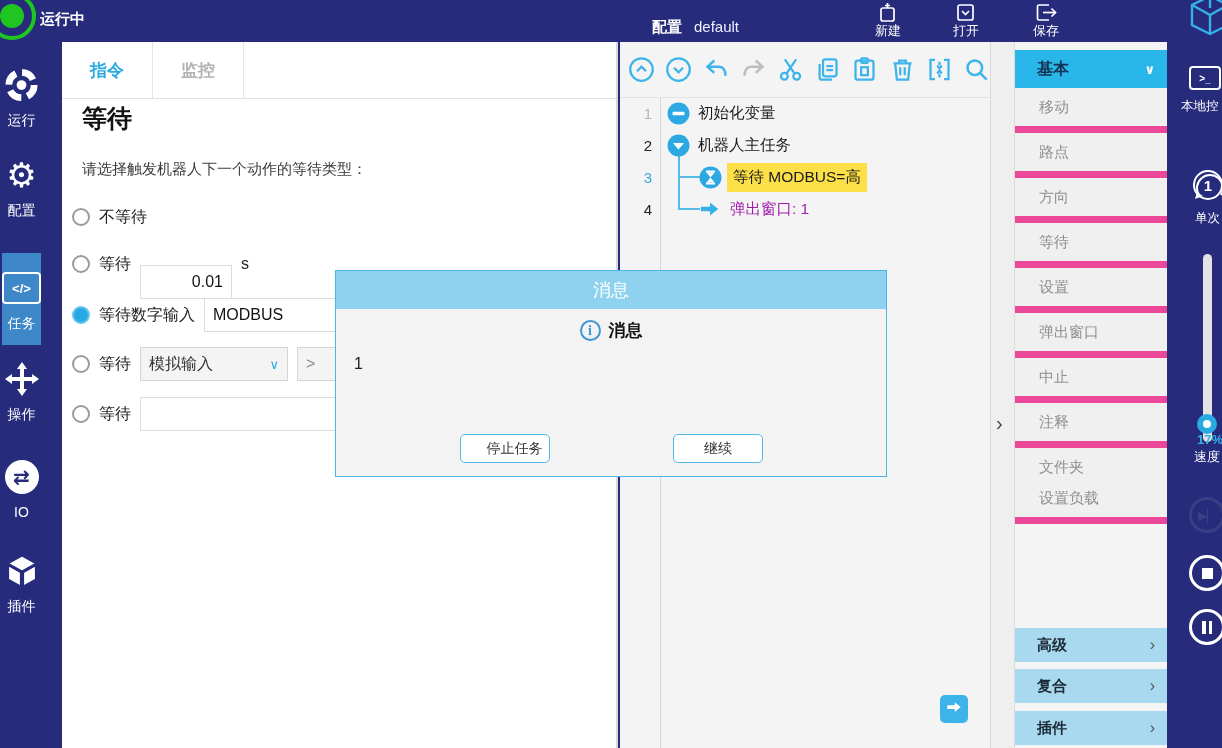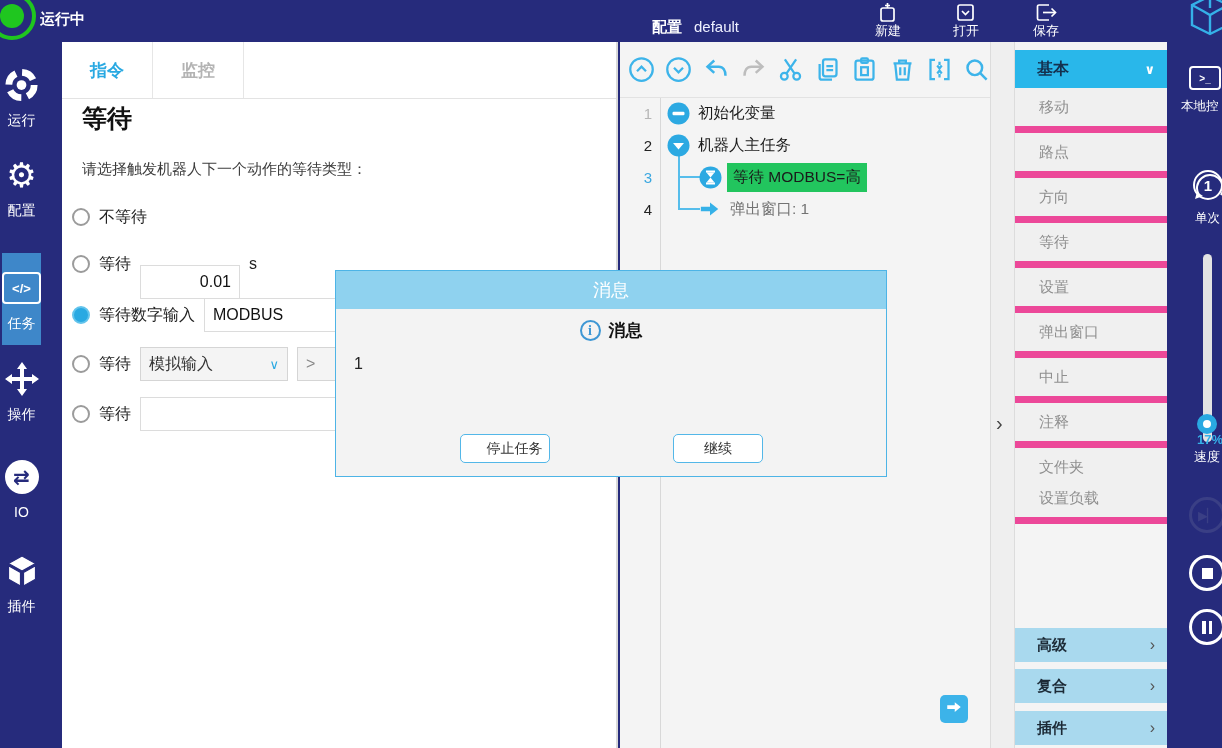--- a/index.html
+++ b/index.html
@@ -70,22 +70,22 @@
   
   #treepanel{left:620px;top:42px;width:370px;height:706px;background:#f4f4f4;}
   #treetoolbar{left:0;top:0;width:100%;height:56px;border-bottom:1px solid #e2e2e2;box-sizing:border-box;
     display:flex;align-items:center;gap:10px;padding-left:8px;}
   .tt-icon{width:28px;height:28px;display:flex;align-items:center;justify-content:center;cursor:pointer;}
   .gutter-line{left:40px;top:56px;width:1px;height:650px;background:#d8d8d8;}
   .tree-row{height:32px;display:flex;align-items:center;}
   .tree-num{position:absolute;left:0;width:32px;text-align:right;font-size:15px;}
   .tree-icon{position:absolute;width:23px;height:23px;}
   .tree-label{position:absolute;font-size:15.5px;color:#1a1a1a;white-space:nowrap;}
-  .tree-label.selected{background:#22c55e;padding:4px 6px;}
-  .tree-label.link{color:#737373;}
+  .tree-label.selected{background:#fde047;padding:4px 6px;}
+  .tree-label.link{color:#a21caf;}
   .conn{background:#56bdeb;}
   .next-btn{left:320px;top:653px;width:28px;height:28px;background:#3cb3e9;border-radius:5px;
     display:flex;align-items:center;justify-content:center;cursor:pointer;}
   
   #handlestrip{left:990px;top:42px;width:25px;height:706px;background:#efefef;
     border-left:1px solid #dcdcdc;border-right:1px solid #dcdcdc;box-sizing:border-box;}
   #handlestrip .chev{left:5px;top:370px;font-size:20px;color:#444;cursor:pointer;}
   
   #instrpanel{left:1015px;top:42px;width:152px;height:706px;background:#f4f4f4;}
   .instr-header{left:0;top:8px;width:152px;height:38px;background:#29b7ea;color:#14304e;
@@ -220,21 +220,21 @@
   <div class="abs form-desc">请选择触发机器人下一个动作的等待类型：</div>
 
   <div class="abs opt-row" style="top:157px;">
     <div class="radio"></div>
     <span>不等待</span>
   </div>
 
   <div class="abs opt-row" style="top:204px;">
     <div class="radio"></div>
     <span>等待</span>
-    <div class="tbox right" style="width:100px;margin-top:36px;">0.01</div>
+    <div class="tbox right" style="width:92px;margin-top:36px;">0.01</div>
     <span>s</span>
   </div>
 
   <div class="abs opt-row" style="top:255px;">
     <div class="radio on"></div>
     <span>等待数字输入</span>
     <div class="tbox left" style="width:200px;text-align:center;">MODBUS</div>
   </div>
 
   <div class="abs opt-row" style="top:304px;">

